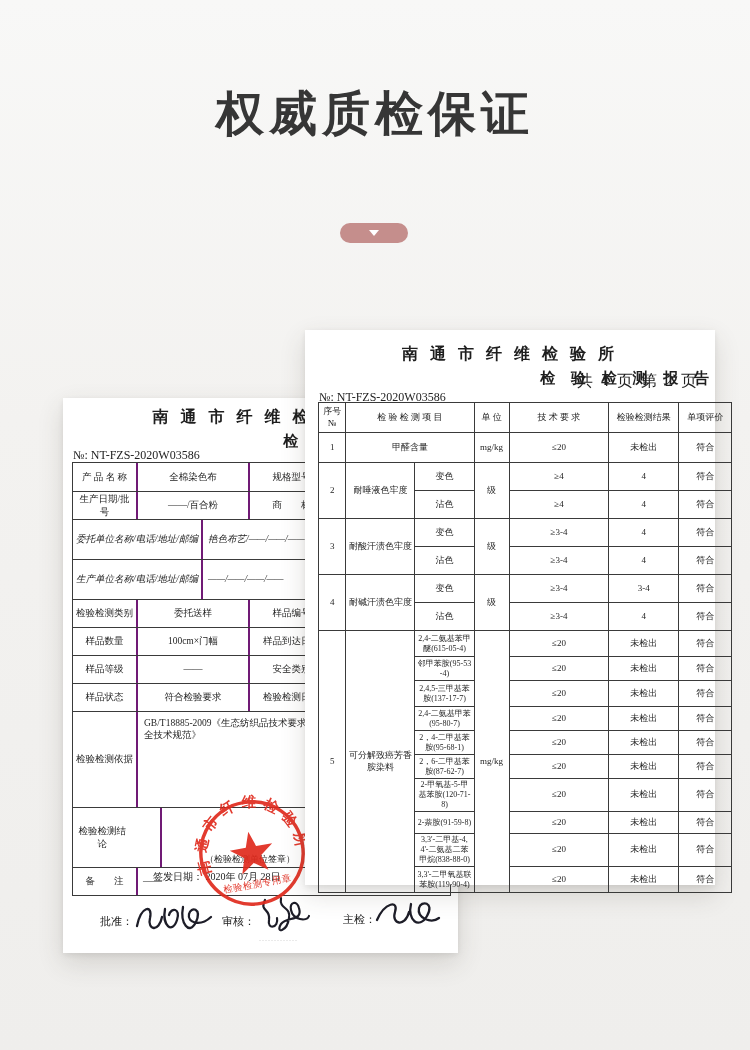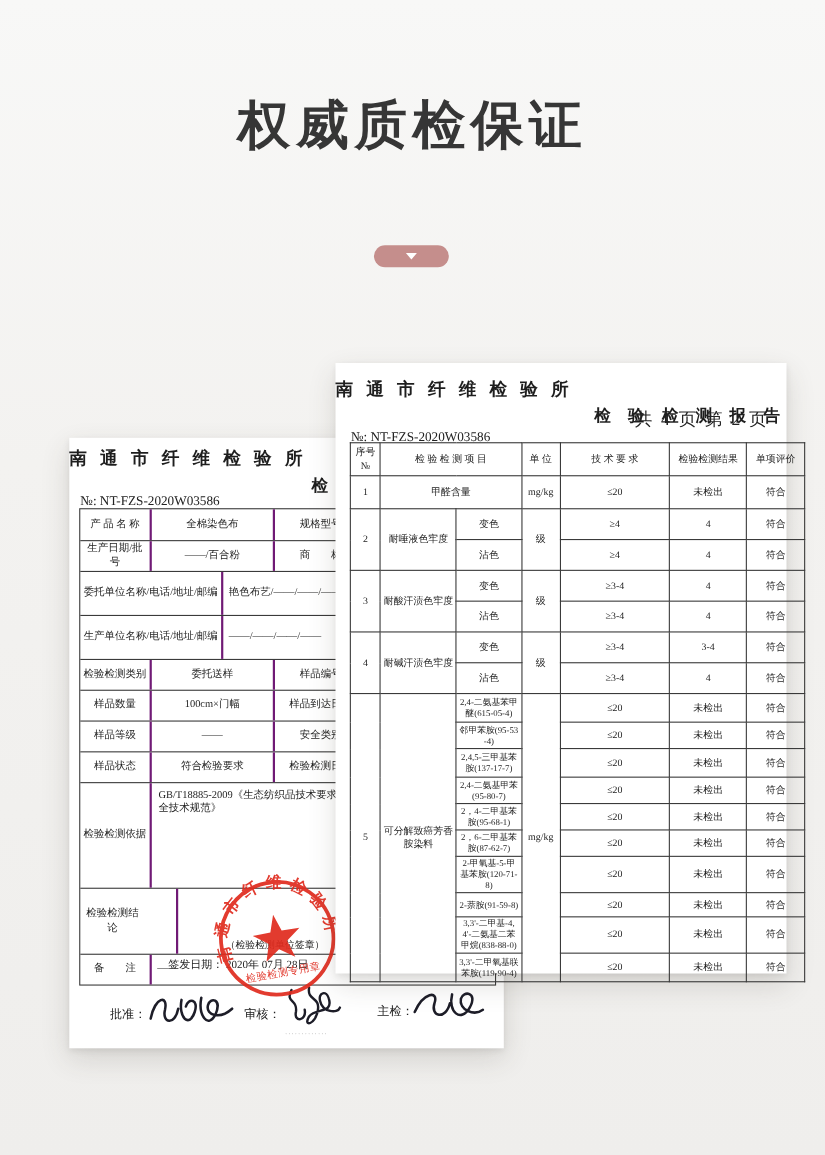--- a/index.html
+++ b/index.html
@@ -30,21 +30,21 @@
   }
   
   .paper {
     position:absolute; background:#ffffff;
     box-shadow:0 10px 24px rgba(70,60,50,.16), 0 2px 6px rgba(0,0,0,.08);
     font-family:"Liberation Serif","DejaVu Serif",serif; color:#2c2c2c;
   }
   .paper-left  { left:63px;  top:398px; width:395px; height:555px; z-index:1; }
   .paper-right { left:305px; top:330px; width:410px; height:555px; z-index:2; }
   .cert-org {
-    text-align:left; font-weight:700; font-size:16px; letter-spacing:4px; color:#1e1e1e;
+    text-align:center; font-weight:700; font-size:16px; letter-spacing:4px; color:#1e1e1e;
   }
   .cert-doc {
     text-align:right; font-weight:700; font-size:15px; letter-spacing:6px; color:#1e1e1e; margin-top:4px;
   }
   .paper-left .cert-org { padding-top:9px; }
   .paper-right .cert-org { padding-top:14px; }
   .report-no { font-size:12px; color:#222; }
   .paper-left  .report-no { position:absolute; left:10px; top:50px; }
   .paper-right .report-no { position:absolute; left:14px; top:60px; }
   .pagination { position:absolute; right:16px; top:41px; font-size:16px; letter-spacing:2px; color:#222; }
@@ -54,21 +54,21 @@
     border:1px solid #3a3a3a; font-size:9.5px; color:#1f1f1f;
   }
   .lrow { display:flex; border-top:1px solid #3a3a3a; }
   .lrow:first-child { border-top:none; }
   .lc {
     border-left:2px solid #701a75; display:flex; align-items:center; justify-content:center;
     text-align:center; padding:1px 2px; line-height:1.3;
   }
   .lc:first-child { border-left:none; }
   .lc.left-al { justify-content:flex-start; text-align:left; padding-left:5px; }
-  .h28 { height:28px; } .h40 { height:40px; } .h96 { height:96px; } .h60 { height:60px;gap:28px; }
+  .h28 { height:28px; } .h40 { height:40px;font-style:italic; } .h96 { height:96px; } .h60 { height:60px;gap:28px; }
   .w63 { width:63px; } .w112 { width:112px; } .w85 { width:85px; } .w117 { width:117px; }
   .w128 { width:128px; } .w249 { width:249px; } .w314 { width:314px; }
   .basis-cell { flex-direction:column; align-items:flex-start; justify-content:flex-start; padding:5px 6px; }
   .concl-cell { position:relative; }
   
   .stamp-svg { position:absolute; left:130px; top:396px; width:118px; height:118px; z-index:3; opacity:.92; }
   .sign-note  { position:absolute; left:142px; top:455px; font-size:9px; color:#222; z-index:2; }
   .issue-line { position:absolute; left:90px;  top:472px; font-size:10px; color:#222; z-index:2; }
   
   .sig-label { position:absolute; font-size:11px; color:#222; }

